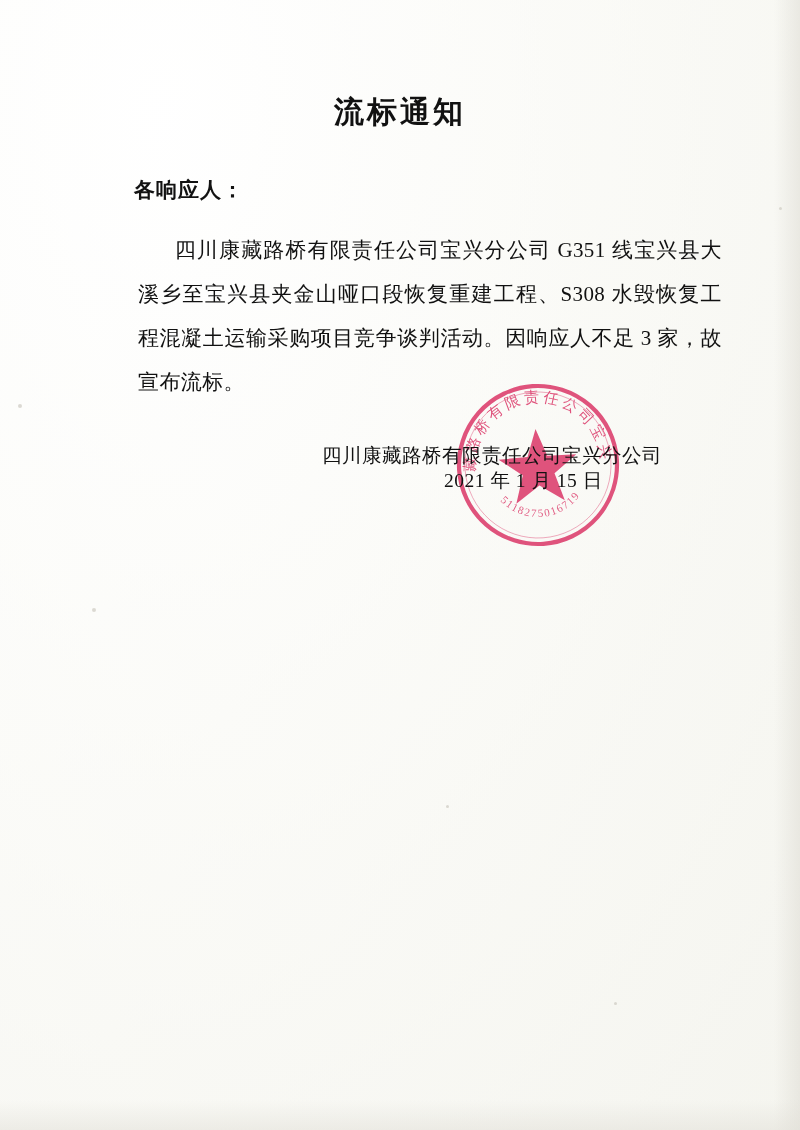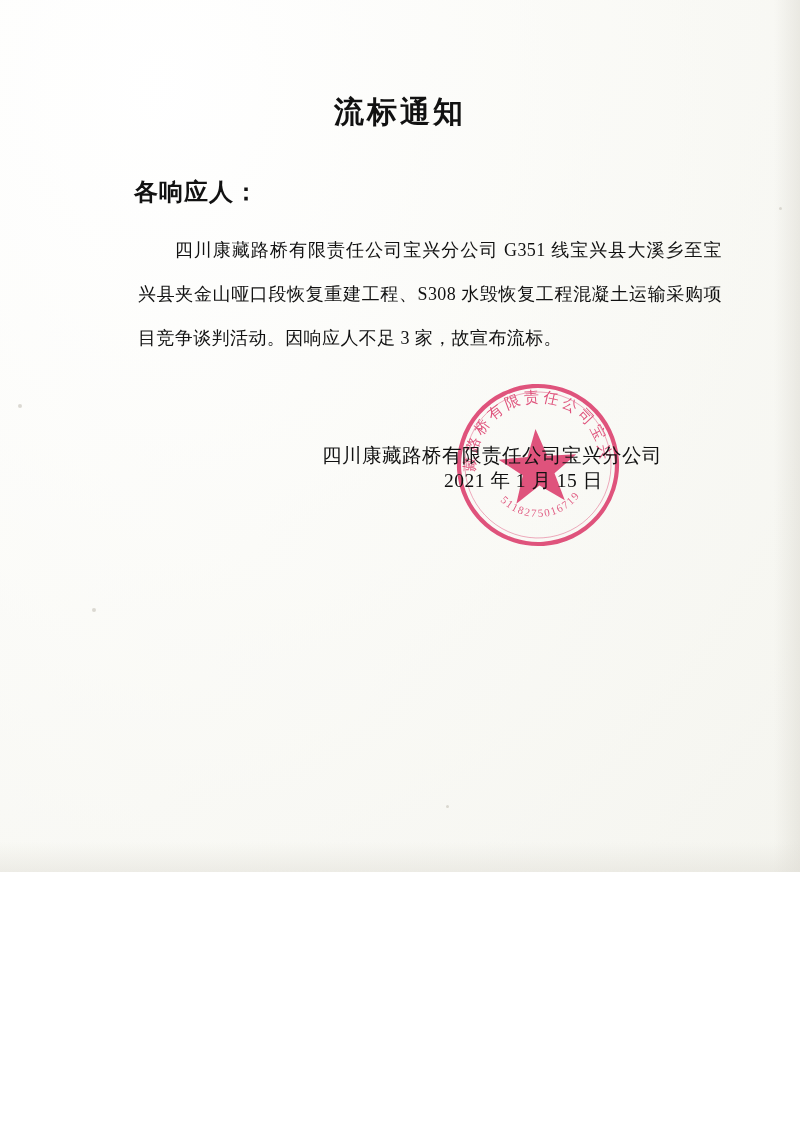--- a/index.html
+++ b/index.html
@@ -6,21 +6,21 @@
     margin: 0;
     padding: 0;
     background: #ffffff;
   }
   body {
     font-family: "Liberation Serif", "DejaVu Serif", serif;
   }
   .page {
     position: relative;
     width: 800px;
-    height: 872px;
+    height: 1130px;
     background: #a3a3a3;
     overflow: hidden;
   }
   
   .paper-tint {
     position: absolute;
     inset: 0;
     background:
       radial-gradient(ellipse at 20% 10%, rgba(255,255,255,0.9) 0%, rgba(250,250,246,0.6) 45%, rgba(244,244,238,0.8) 100%),
       linear-gradient(110deg, #ffffff 0%, #fcfcfa 40%, #f8f8f4 100%);
@@ -48,32 +48,32 @@
     font-size: 30px;
     font-weight: bold;
     letter-spacing: 3px;
     color: #111111;
   }
 
   .salutation {
     position: absolute;
     top: 176px;
     left: 134px;
-    font-size: 24px;
+    font-size: 21px;
     font-weight: bold;
     letter-spacing: 1px;
     color: #121212;
   }
 
   .body-block {
     position: absolute;
     top: 228px;
     left: 138px;
     width: 584px;
-    font-size: 18px;
+    font-size: 21px;
     line-height: 44px;
     color: #111111;
     text-align: justify;
     text-justify: inter-character;
     letter-spacing: 0.4px;
   }
   .body-block .indent {
     display: inline-block;
     width: 36px;
   }

